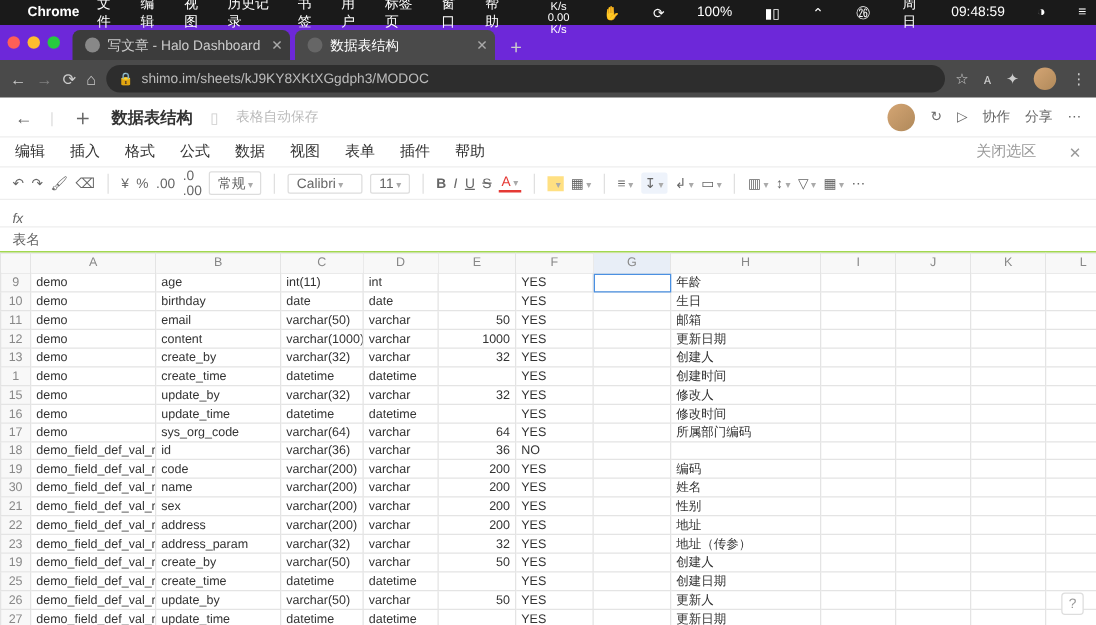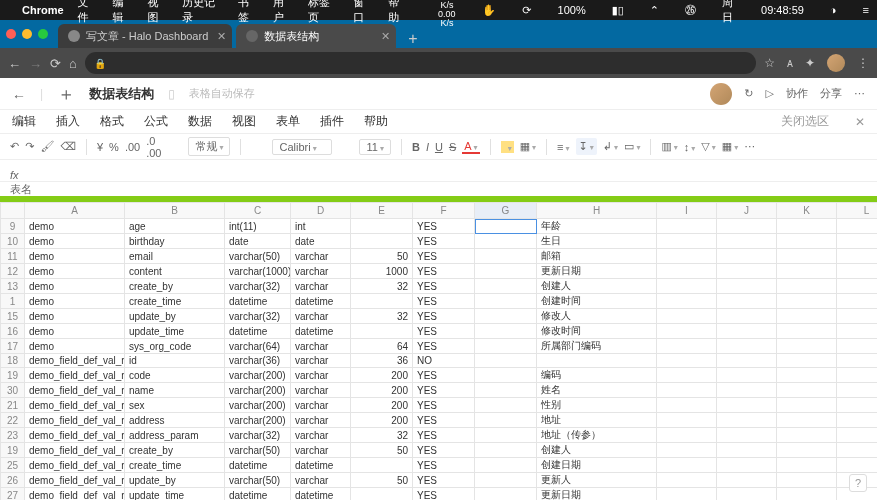--- a/index.html
+++ b/index.html
@@ -5,21 +5,21 @@
     * { box-sizing: border-box; margin: 0; padding: 0; }
     body { font-family: -apple-system, "PingFang SC", sans-serif; font-size: 12px; color:#333; background:#fff; width:877px; height:500px; overflow:hidden; position:relative;}
     
     .mac-menu { background:#1a1a1a; color:#fff; height:20px; display:flex; align-items:center; padding:0 8px; font-size:11px; gap:14px;}
     .mac-menu .apple { font-size:13px;}
     .mac-menu .spacer { flex:1;}
     .mac-menu .right { display:flex; gap:26px; align-items:center;}
     .mac-menu .right span { font-size:11px;}
     .net {font-size:9px; line-height:1; text-align:center;}
     
-    .chrome-tabs { background:#0369a1; height:28px; display:flex; align-items:flex-end; padding-left:6px;}
+    .chrome-tabs { background:#6d28d9; height:28px; display:flex; align-items:flex-end; padding-left:6px;}
     .dots { display:flex; gap:6px; align-self:center; margin-right:10px;}
     .dot { width:10px; height:10px; border-radius:50%;}
     .dot.r{background:#ff5f56;} .dot.y{background:#ffbd2e;} .dot.g{background:#27c93f;}
     .tab { background:#3c3c3c; color:#ccc; height:24px; border-radius:6px 6px 0 0; padding:0 24px 0 10px; display:flex; align-items:center; font-size:11px; margin-right:4px; position:relative; min-width:160px;}
     .tab.active { background:#4a4a4a; color:#fff;}
     .tab .x { position:absolute; right:6px; font-size:11px; color:#aaa;}
     .tab .ico { width:12px;height:12px;border-radius:50%;background:#888;margin-right:6px;}
     .newtab { color:#ccc; padding:0 8px; font-size:16px;}
     
     .addr { background:#4a4a4a; height:30px; display:flex; align-items:center; padding:0 8px; gap:8px; color:#ccc;}
@@ -40,28 +40,28 @@
     .doc-head .r{display:flex;gap:12px;align-items:center;font-size:11px;color:#666;}
     .avatar2{width:22px;height:22px;border-radius:50%;background:linear-gradient(135deg,#d4a574,#b0895a);}
     
     .menu2 { height:24px; display:flex; align-items:center; padding:0 12px; gap:20px; font-size:12px; color:#333; border-bottom:1px solid #eee;}
     .menu2 .spacer{flex:1;}
     .menu2 .close-btn{color:#999;}
     
     .toolbar { height:26px; display:flex; align-items:center; padding:0 10px; gap:8px; border-bottom:1px solid #eee; color:#666; font-size:11px;}
     .toolbar .grp {display:flex;gap:6px;align-items:center;}
     .toolbar .sep{width:1px;height:16px;background:#e0e0e0;margin:0 2px;}
-    .toolbar .sel{border:1px solid #ddd;padding:1px 6px;border-radius:2px;font-size:11px;margin-left:21px;}
+    .toolbar .sel{border:1px solid #ddd;padding:1px 6px;border-radius:2px;font-size:11px;}
     .toolbar .b{font-weight:700;} .toolbar .i{font-style:italic;} .toolbar .u{text-decoration:underline;} .toolbar .s{text-decoration:line-through;}
     .tcolor{color:#e53935;border-bottom:2px solid #e53935;padding:0 2px;}
     .fill{background:#ffe082;padding:0 2px;}
     .toolbar .carrot::after{content:"▾";font-size:8px;margin-left:2px;color:#aaa;}
     
     .fx { height:22px; display:flex; align-items:flex-end; padding:0 10px; border-bottom:1px solid #eee;font-size:11px;color:#666;}
-    .cellname{height:20px;display:flex;align-items:center;padding:0 10px;border-bottom:6px solid #84cc16;font-size:11px;color:#666;}
+    .cellname{height:20px;display:flex;align-items:center;padding:0 10px;border-bottom:1px solid #84cc16;font-size:11px;color:#666;}
     
     .grid { position:relative; overflow:hidden; height:calc(500px - 20px - 28px - 30px - 32px - 24px - 26px - 22px - 20px);}
     table { border-collapse:collapse; width:100%; table-layout:fixed;}
     th,td { border:1px solid #e4e4e4; height:14px; font-size:10px; padding:0 4px; text-align:left; white-space:nowrap; overflow:hidden;}
     th { background:#f8f8f8; color:#888; text-align:center; font-weight:400; position:sticky;}
     .rownum { background:#f8f8f8; text-align:center; color:#888; width:24px;}
     thead th{height:16px;font-size:10px;}
     .col-A{width:100px;} .col-B{width:100px;} .col-C{width:66px;} .col-D{width:60px;} .col-E{width:62px;} .col-F{width:62px;} .col-G{width:62px;} .col-H{width:120px;} .col-rest{width:60px;}
     th.selected{background:#e8eef7;}
     td.selected{outline:1px solid #4a90e2;outline-offset:-1px;}
@@ -122,20 +122,21 @@
   <div class="newtab">+</div>
 </div>
 
 <div class="addr">
   <span class="nav-btn">←</span>
   <span class="nav-btn" style="opacity:.4">→</span>
   <span class="nav-btn">⟳</span>
   <span class="nav-btn">⌂</span>
   <div class="url">
       <span class="lock">🔒</span>
+      <span>shimo.im/sheets/kJ9KY8XKtXGgdph3/MODOC</span>
     </div>
   <div class="right-icons">
     <span>☆</span>
     <span>ᴀ</span>
     <span>✦</span>
     <div class="avatar"></div>
     <span>⋮</span>
   </div>
 </div>
 

